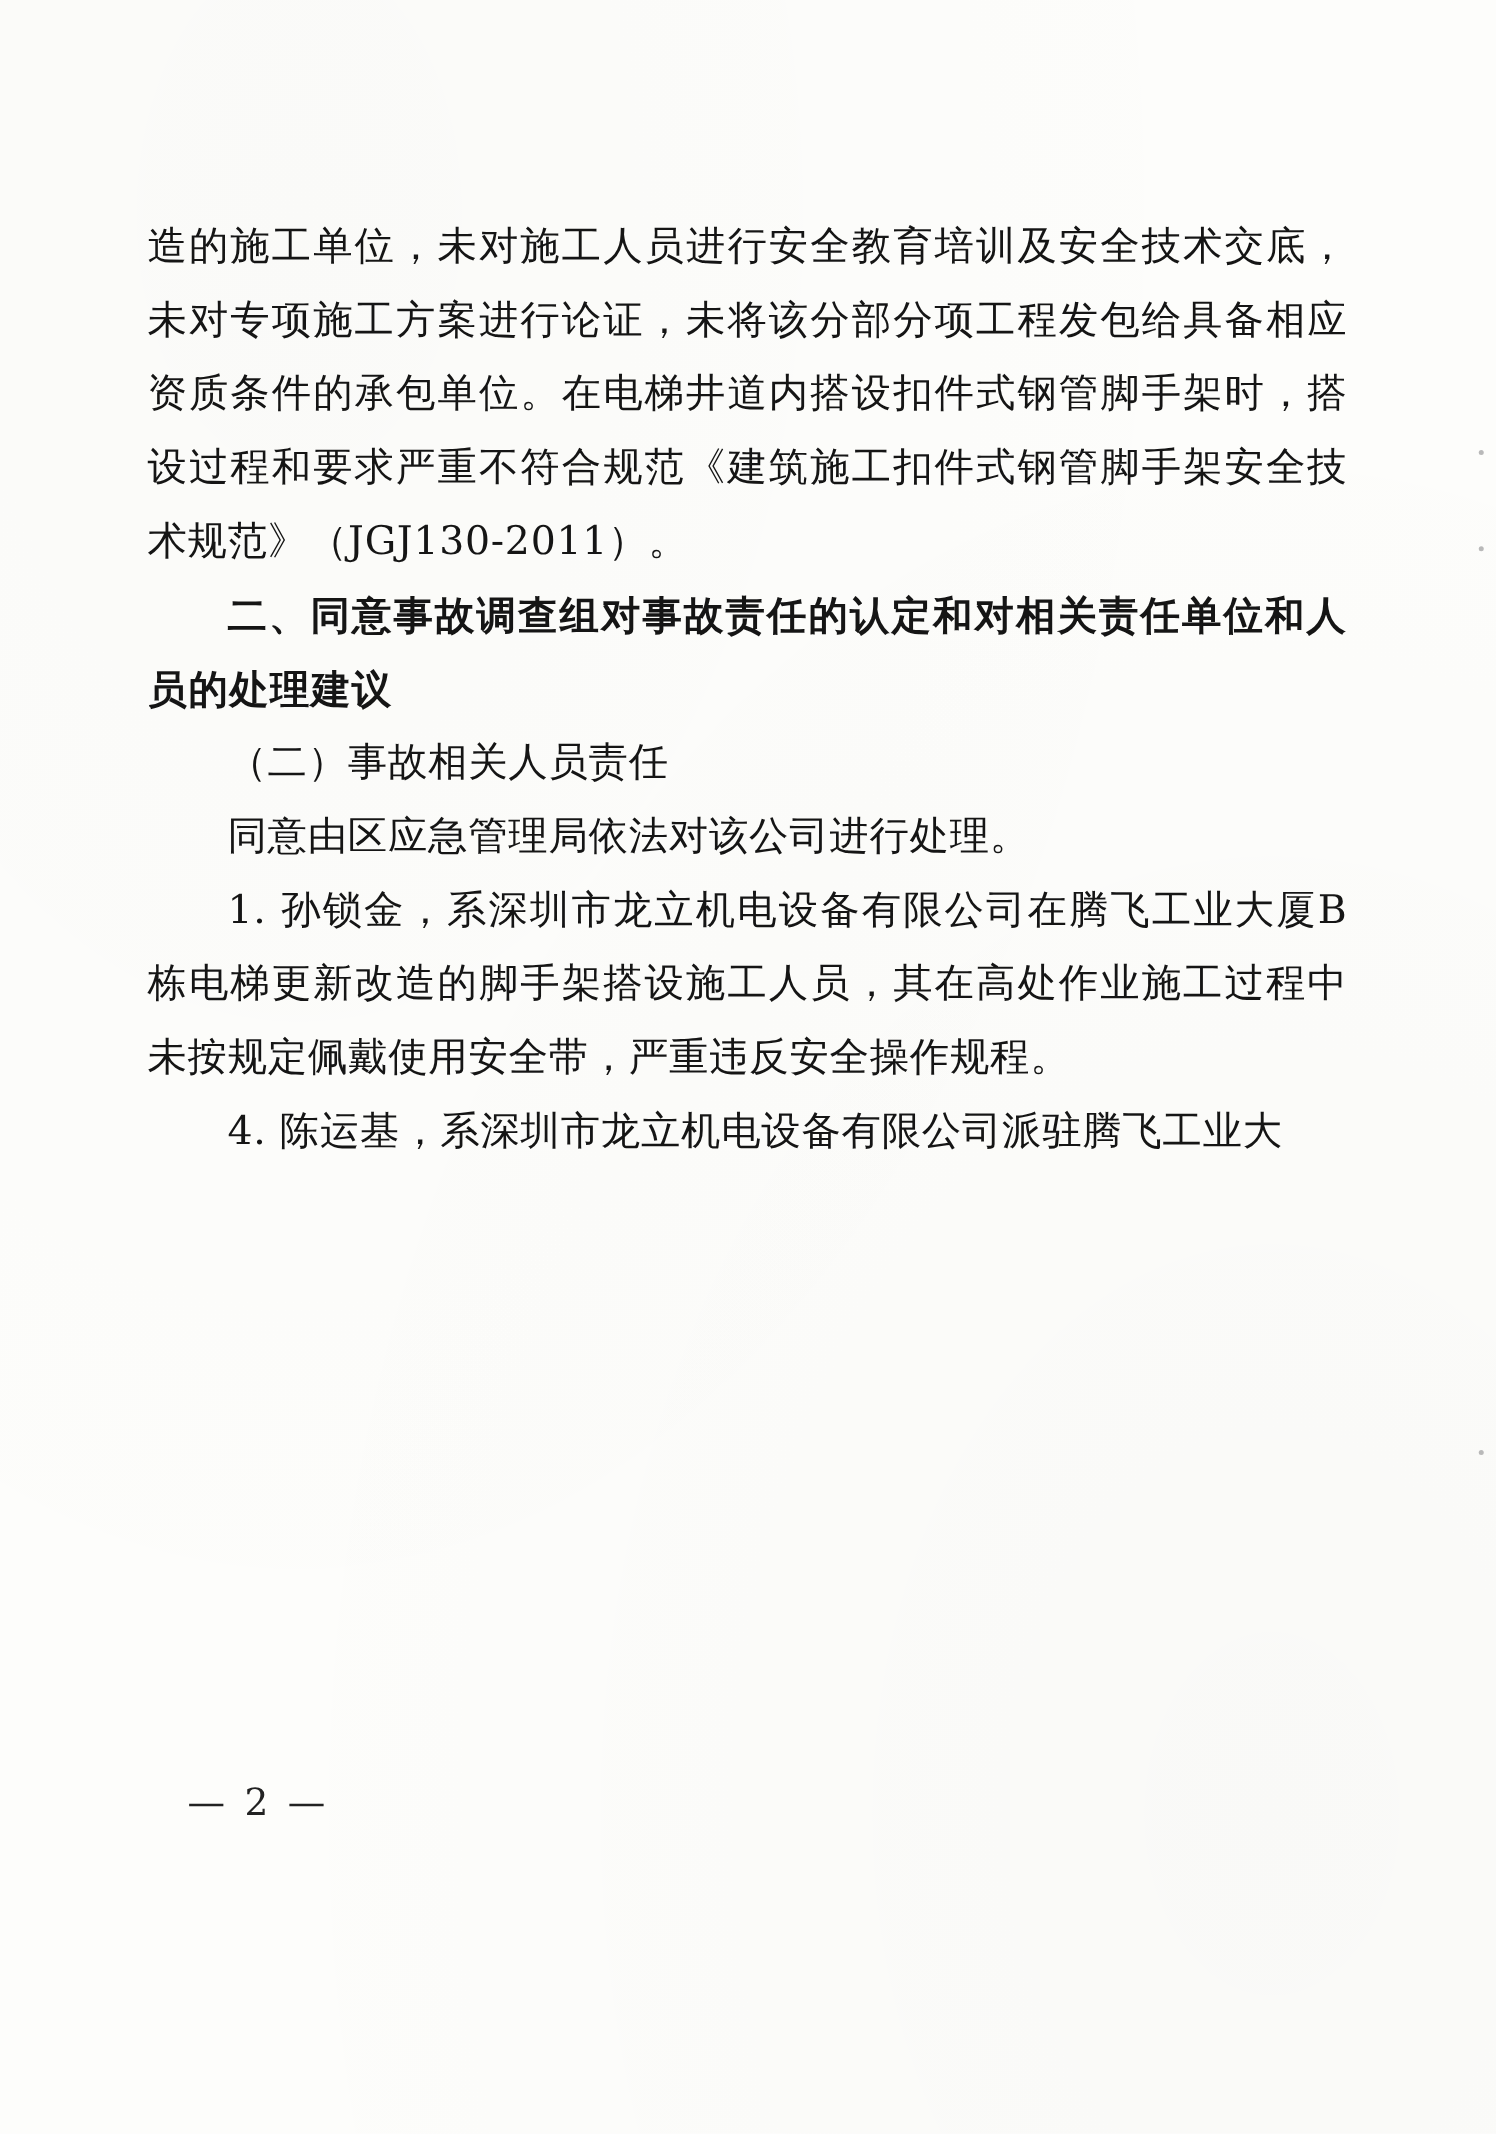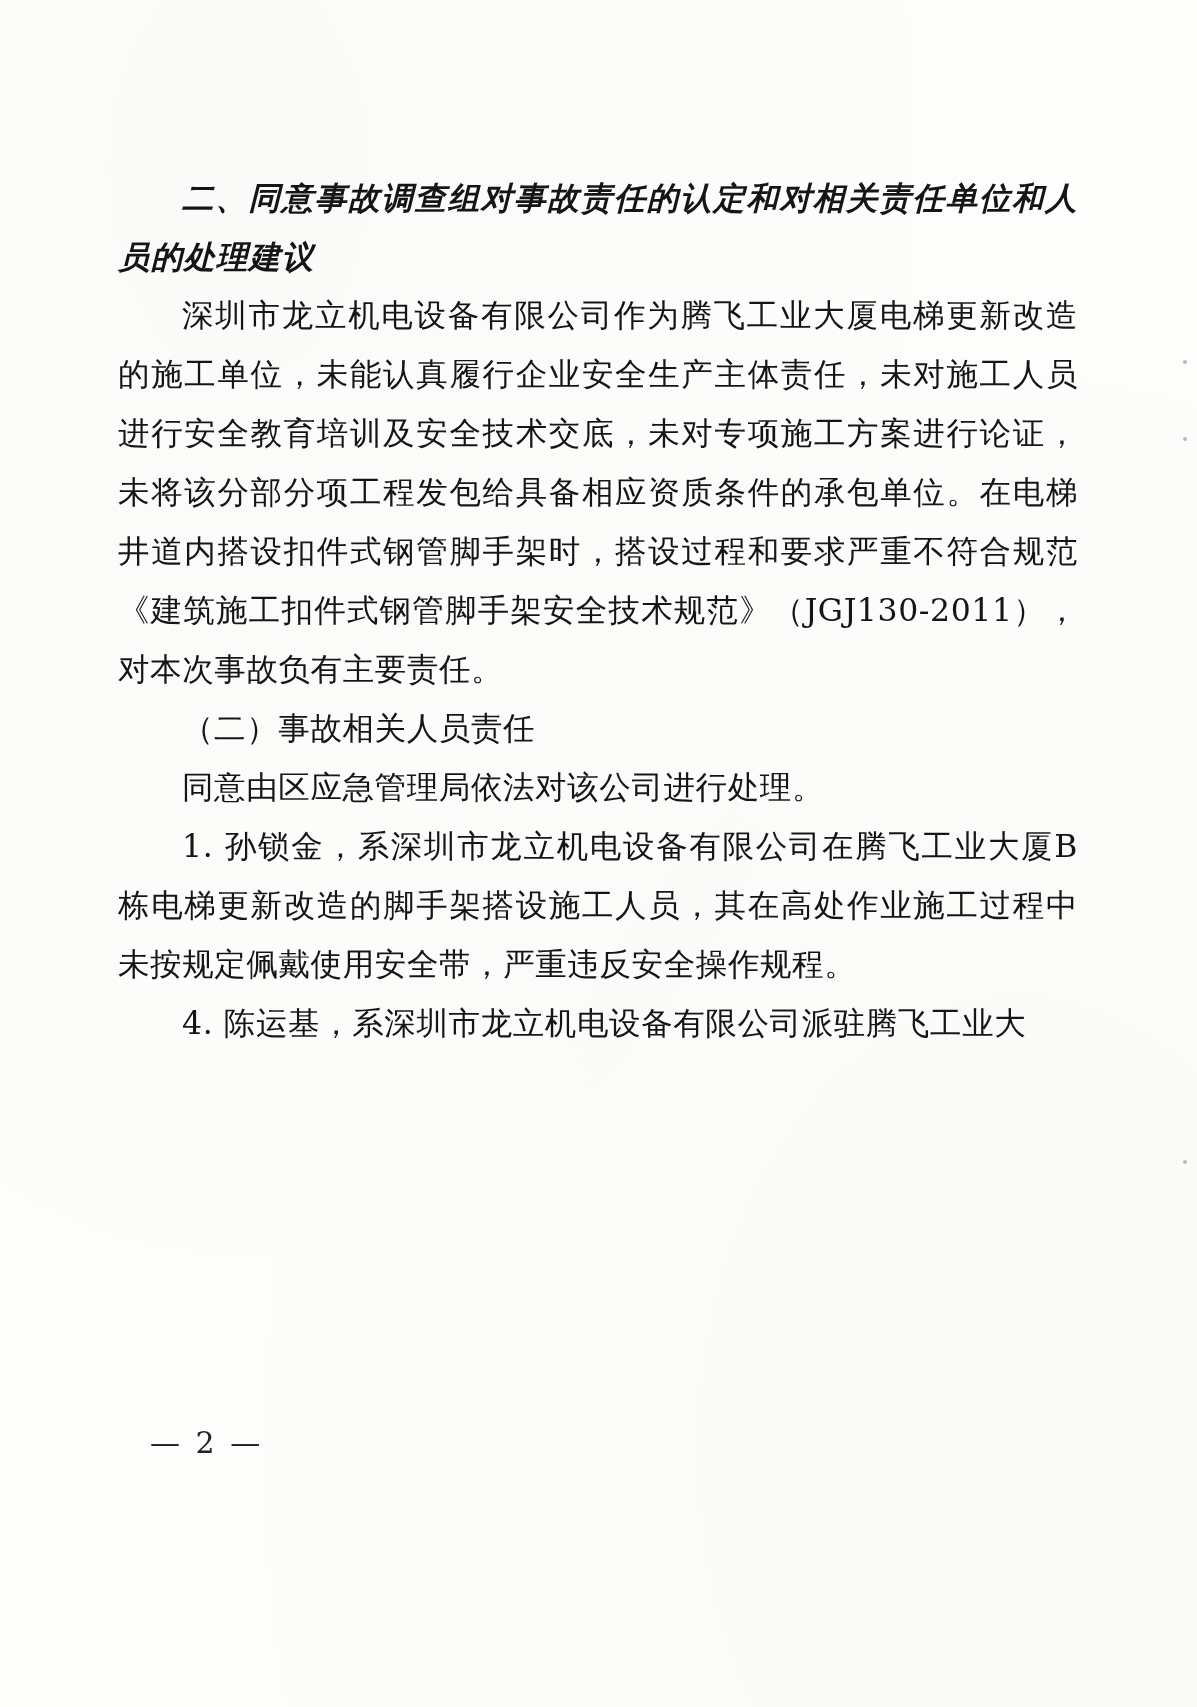--- a/index.html
+++ b/index.html
@@ -45,21 +45,20 @@
     text-justify: inter-ideograph;
     color: #151515;
   }
   p.indent {
     text-indent: 64px;
   }
   p.heading {
     font-weight: bold;
     text-indent: 64px;
     letter-spacing: 1.2px;
-    font-style: italic;
   }
   .justify-loose {
     text-align: justify;
     text-justify: inter-character;
   }
   .page-number {
     position: absolute;
     left: 150px;
     top: 1425px;
     font-size: 30px;
@@ -79,22 +78,22 @@
   .em1 { top: 360px; }
   .em2 { top: 437px; }
   .em3 { top: 1160px; }
 </style>
 </head>
 <body>
 
 <div class="page">
 
   <div class="content">
+    <p class="justify-loose">造的施工单位，未对施工人员进行安全教育培训及安全技术交底，未对专项施工方案进行论证，未将该分部分项工程发包给具备相应资质条件的承包单位。在电梯井道内搭设扣件式钢管脚手架时，搭设过程和要求严重不符合规范《建筑施工扣件式钢管脚手架安全技术规范》（JGJ130-2011）。</p>
     <p class="heading justify-loose">二、同意事故调查组对事故责任的认定和对相关责任单位和人员的处理建议</p>
-    <p class="indent justify-loose">深圳市龙立机电设备有限公司作为腾飞工业大厦电梯更新改造的施工单位，未能认真履行企业安全生产主体责任，未对施工人员进行安全教育培训及安全技术交底，未对专项施工方案进行论证，未将该分部分项工程发包给具备相应资质条件的承包单位。在电梯井道内搭设扣件式钢管脚手架时，搭设过程和要求严重不符合规范《建筑施工扣件式钢管脚手架安全技术规范》（JGJ130-2011），对本次事故负有主要责任。</p>
     <p class="indent">（二）事故相关人员责任</p>
     <p class="indent">同意由区应急管理局依法对该公司进行处理。</p>
     <p class="indent justify-loose">1. 孙锁金，系深圳市龙立机电设备有限公司在腾飞工业大厦B栋电梯更新改造的脚手架搭设施工人员，其在高处作业施工过程中未按规定佩戴使用安全带，严重违反安全操作规程。</p>
     <p class="indent justify-loose">4. 陈运基，系深圳市龙立机电设备有限公司派驻腾飞工业大</p>
   </div>
 
   <div class="page-number">— 2 —</div>
 
   <div class="edge-mark em1"></div>
   <div class="edge-mark em2"></div>

